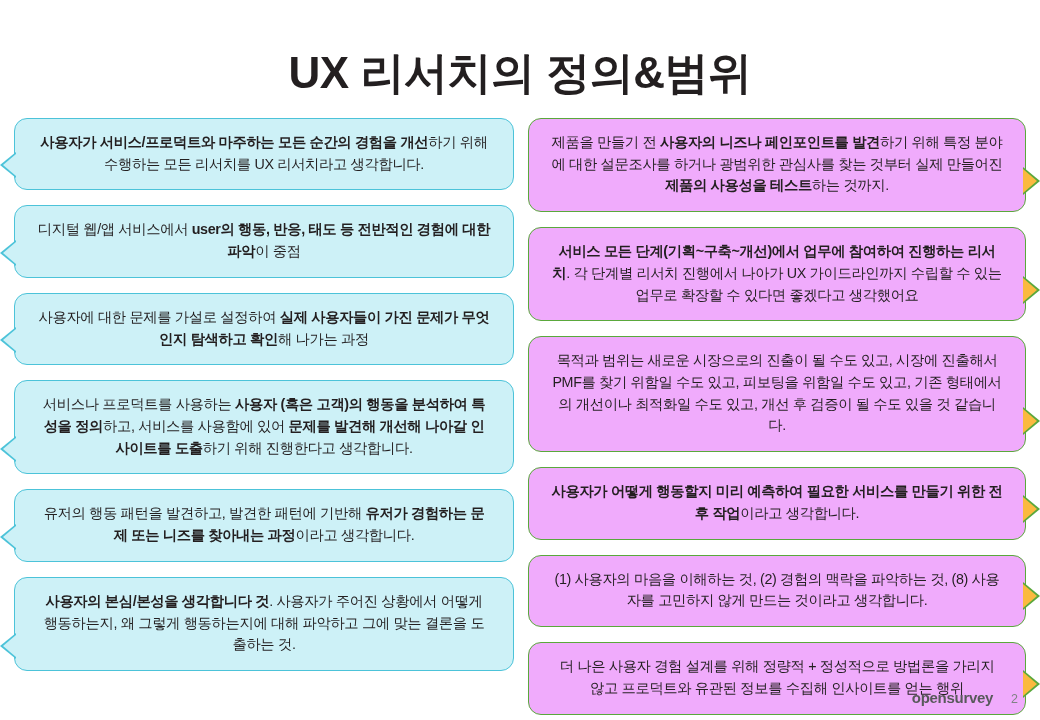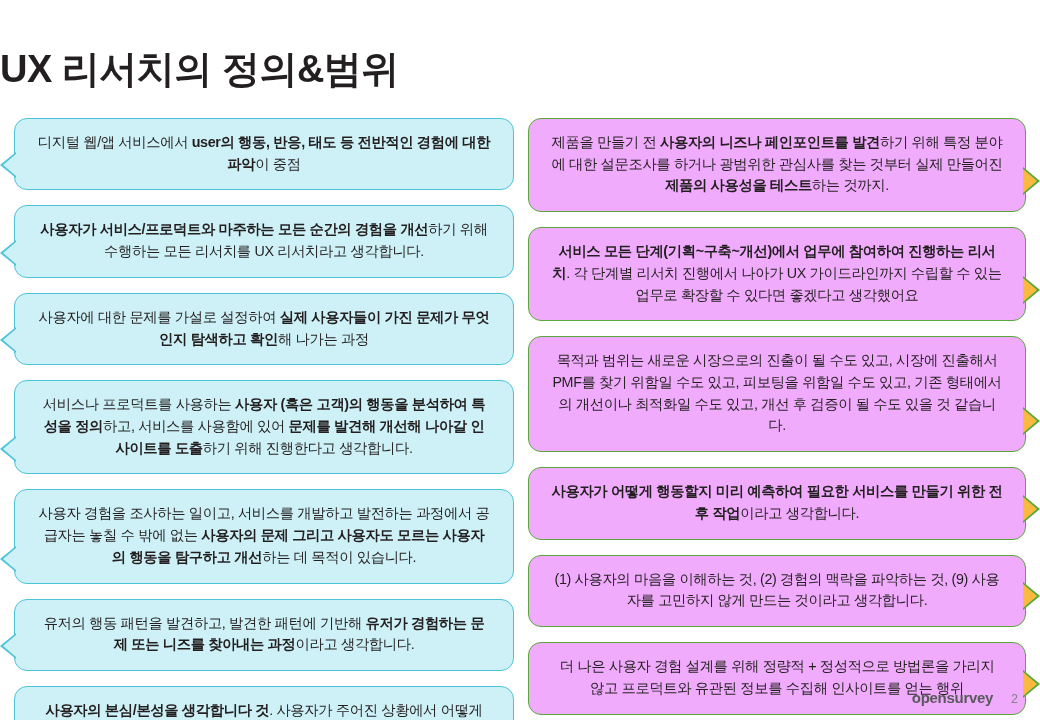--- a/index.html
+++ b/index.html
@@ -18,21 +18,22 @@
     height: 720px;
     position: relative;
   }
 
   
   .title {
     position: absolute;
     top: 44px;
     left: 0;
     width: 1040px;
-    font-size: 38px;
+    text-align: center;
+    font-size: 44px;
     font-weight: 700;
     color: #231f20;
     letter-spacing: -0.5px;
     white-space: nowrap;
   }
 
   
   .col {
     position: absolute;
     top: 118px;
@@ -127,34 +128,33 @@
   }
 </style>
 </head>
 <body>
 
 <div class="slide">
 
   <div class="title">UX 리서치의 정의&amp;범위</div>
 
   <div class="col col-left">
+      <div class="bubble bubble-blue"><b>사용자가 서비스/프로덕트와 마주하는 모든 순간의 경험을 개선</b>하기 위해 수행하는 모든 리서치를 UX 리서치라고 생각합니다.</div>
       <div class="bubble bubble-blue">디지털 웹/앱 서비스에서 <b>user의 행동, 반응, 태도 등 전반적인 경험에 대한 파악</b>이 중점</div>
-      <div class="bubble bubble-blue"><b>사용자가 서비스/프로덕트와 마주하는 모든 순간의 경험을 개선</b>하기 위해 수행하는 모든 리서치를 UX 리서치라고 생각합니다.</div>
       <div class="bubble bubble-blue">사용자에 대한 문제를 가설로 설정하여 <b>실제 사용자들이 가진 문제가 무엇인지 탐색하고 확인</b>해 나가는 과정</div>
       <div class="bubble bubble-blue">서비스나 프로덕트를 사용하는 <b>사용자 (혹은 고객)의 행동을 분석하여 특성을 정의</b>하고, 서비스를 사용함에 있어 <b>문제를 발견해 개선해 나아갈 인사이트를 도출</b>하기 위해 진행한다고 생각합니다.</div>
-      <div class="bubble bubble-blue">사용자 경험을 조사하는 일이고, 서비스를 개발하고 발전하는 과정에서 공급자는 놓칠 수 밖에 없는 <b>사용자의 문제 그리고 사용자도 모르는 사용자의 행동을 탐구하고 개선</b>하는 데 목적이 있습니다.</div>
       <div class="bubble bubble-blue">유저의 행동 패턴을 발견하고, 발견한 패턴에 기반해 <b>유저가 경험하는 문제 또는 니즈를 찾아내는 과정</b>이라고 생각합니다.</div>
       <div class="bubble bubble-blue"><b>사용자의 본심/본성을 생각합니다 것</b>. 사용자가 주어진 상황에서 어떻게 행동하는지, 왜 그렇게 행동하는지에 대해 파악하고 그에 맞는 결론을 도출하는 것.</div>
     </div>
   <div class="col col-right">
       <div class="bubble bubble-orange">제품을 만들기 전 <b>사용자의 니즈나 페인포인트를 발견</b>하기 위해 특정 분야에 대한 설문조사를 하거나 광범위한 관심사를 찾는 것부터 실제 만들어진 <b>제품의 사용성을 테스트</b>하는 것까지.</div>
       <div class="bubble bubble-orange"><b>서비스 모든 단계(기획~구축~개선)에서 업무에 참여하여 진행하는 리서치</b>. 각 단계별 리서치 진행에서 나아가 UX 가이드라인까지 수립할 수 있는 업무로 확장할 수 있다면 좋겠다고 생각했어요</div>
       <div class="bubble bubble-orange">목적과 범위는 새로운 시장으로의 진출이 될 수도 있고, 시장에 진출해서 PMF를 찾기 위함일 수도 있고, 피보팅을 위함일 수도 있고, 기존 형태에서의 개선이나 최적화일 수도 있고, 개선 후 검증이 될 수도 있을 것 같습니다.</div>
       <div class="bubble bubble-orange"><b>사용자가 어떻게 행동할지 미리 예측하여 필요한 서비스를 만들기 위한 전후 작업</b>이라고 생각합니다.</div>
-      <div class="bubble bubble-orange">(1) 사용자의 마음을 이해하는 것, (2) 경험의 맥락을 파악하는 것, (9) 사용자를 고민하지 않게 만드는 것이라고 생각합니다.</div>
+      <div class="bubble bubble-orange">(1) 사용자의 마음을 이해하는 것, (2) 경험의 맥락을 파악하는 것, (8) 사용자를 고민하지 않게 만드는 것이라고 생각합니다.</div>
       <div class="bubble bubble-orange">더 나은 사용자 경험 설계를 위해 정량적 + 정성적으로 방법론을 가리지 않고 프로덕트와 유관된 정보를 수집해 인사이트를 얻는 행위</div>
     </div>
 
   <div class="footer">
     <span class="brand">opensurvey</span>
     <span class="page-no">2</span>
   </div>
 
 </div>
 

